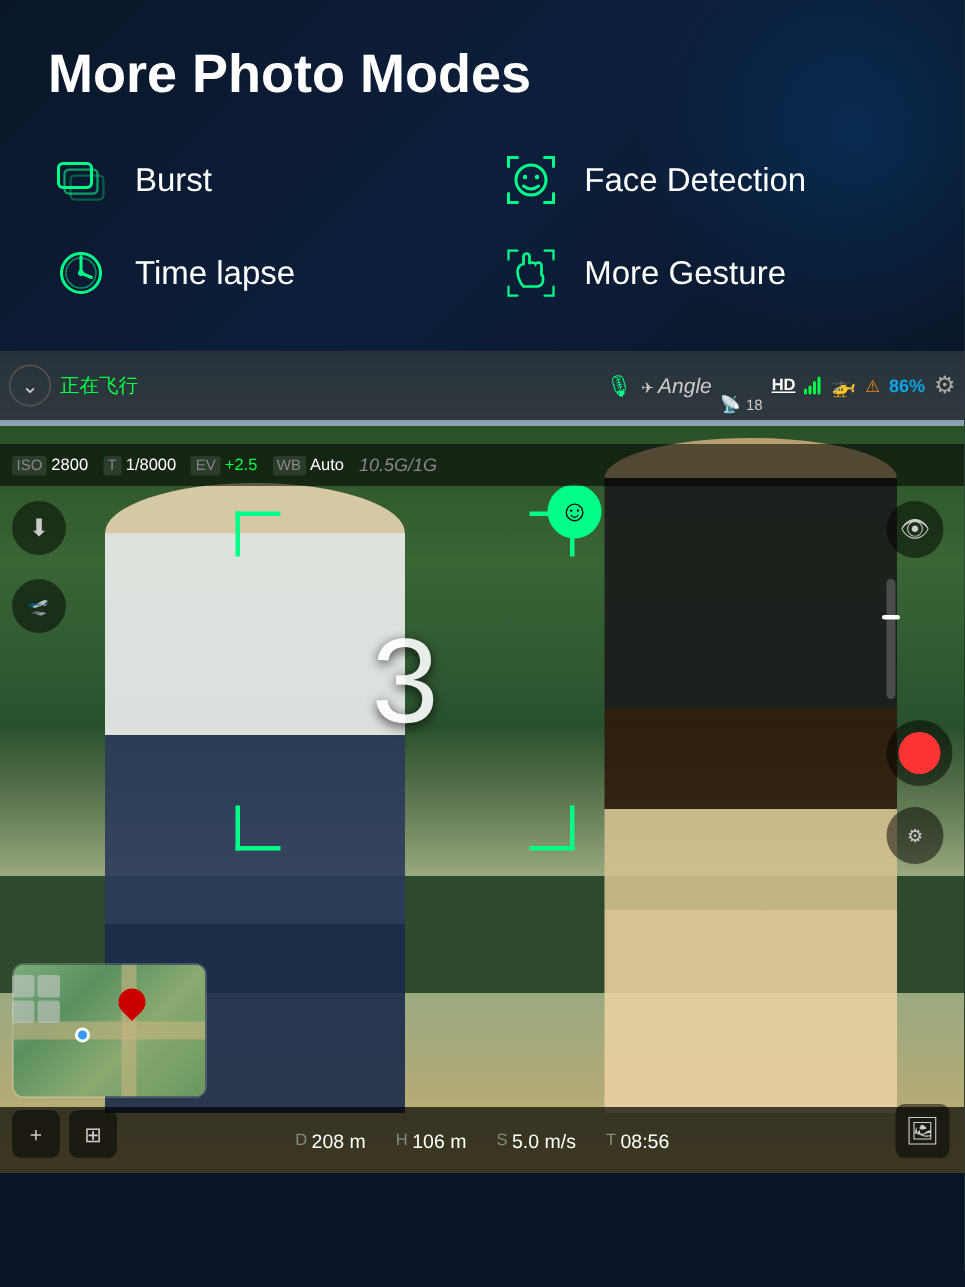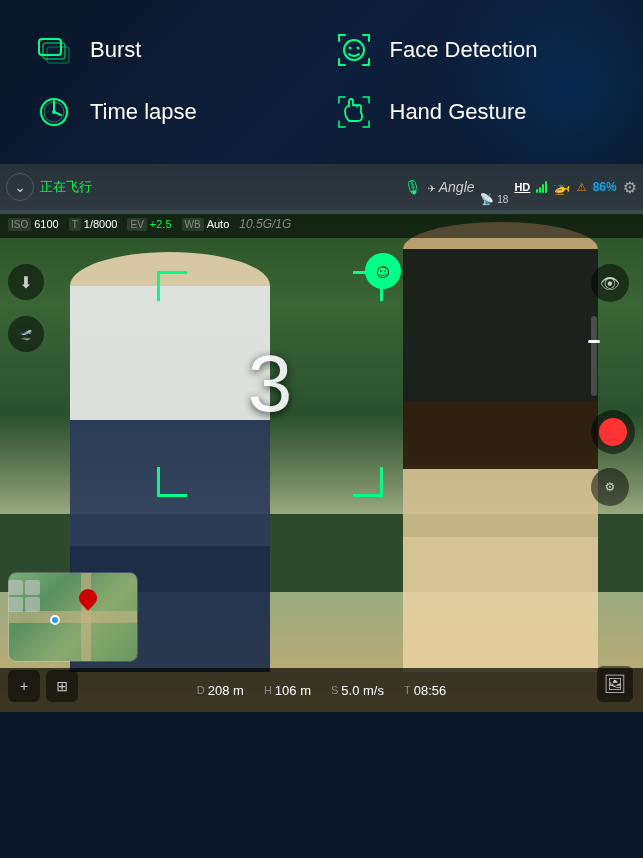--- a/index.html
+++ b/index.html
@@ -190,21 +190,21 @@
     }
 
     .settings-gear {
       color: #aaa;
       font-size: 16px;
     }
 
     
     .hud-second {
       position: absolute;
-      top: 46px;
+      top: 62px;
       left: 0; right: 0;
       height: 28px;
       background: rgba(0,0,0,0.55);
       display: flex;
       align-items: center;
       padding: 0 8px;
       gap: 10px;
       z-index: 10;
     }
 
@@ -475,20 +475,21 @@
     }
     .grid-cell {
       background: rgba(200,200,200,0.6);
       border-radius: 2px;
     }
   </style>
 </head>
 <body>
 
 <div class="top-section">
+  <h1 class="page-title">More Photo Modes</h1>
 
   <div class="modes-grid">
 
     <div class="mode-item">
       <div class="mode-icon">
         <svg viewBox="0 0 38 38" fill="none" xmlns="http://www.w3.org/2000/svg">
           <rect x="4" y="8" width="22" height="16" rx="3" stroke="#00ff88" stroke-width="2"></rect>
           <rect x="8" y="12" width="22" height="16" rx="3" stroke="#00ff88" stroke-width="1.5" opacity="0.6"></rect>
           <rect x="12" y="16" width="22" height="16" rx="3" stroke="#00ff88" stroke-width="1.5" opacity="0.3"></rect>
         </svg>
@@ -528,21 +529,21 @@
     <div class="mode-item">
       <div class="mode-icon">
         <svg viewBox="0 0 38 38" fill="none" xmlns="http://www.w3.org/2000/svg">
           <path d="M14 28 C14 28 10 24 10 18 C10 15 12 13 14 13 L14 8 C14 6.9 14.9 6 16 6 C17.1 6 18 6.9 18 8 L18 13 C18.3 12.4 19 12 20 12 C21 12 21.7 12.4 22 13 C22.3 12.4 23 12 24 12 C25.1 12 26 12.9 26 14 L26 20 C26.6 20.3 27 21 27 22 L27 24 C27 26.2 25.2 28 23 28 L14 28Z" stroke="#00ff88" stroke-width="1.8" fill="none"></path>
           <path d="M4 10 L4 4 L10 4" stroke="#00ff88" stroke-width="1.5" stroke-linecap="round"></path>
           <path d="M28 4 L34 4 L34 10" stroke="#00ff88" stroke-width="1.5" stroke-linecap="round"></path>
           <path d="M4 28 L4 34 L10 34" stroke="#00ff88" stroke-width="1.5" stroke-linecap="round"></path>
           <path d="M28 34 L34 34 L34 28" stroke="#00ff88" stroke-width="1.5" stroke-linecap="round"></path>
         </svg>
       </div>
-      <span class="mode-label">Hand Gesture</span>
+      <span class="mode-label">More Gesture</span>
     </div>
 
   </div>
 </div>
 
 <div class="camera-section">
 
   <div class="people-scene">
 
     <div class="trees-row">
@@ -595,21 +596,21 @@
 
     <span style="color:#ff8800; font-size:11px;">⚠</span>
     <span class="battery-pct">86%</span>
 
     <span class="settings-gear">⚙</span>
   </div>
 
   <div class="hud-second">
     <div class="hud-param">
       <span class="key">ISO</span>
-      <span class="val">6100</span>
+      <span class="val">2800</span>
     </div>
     <div class="hud-param">
       <span class="key">T</span>
       <span class="val">1/8000</span>
     </div>
     <div class="hud-param">
       <span class="key">EV</span>
       <span class="val green">+2.5</span>
     </div>
     <div class="hud-param">

